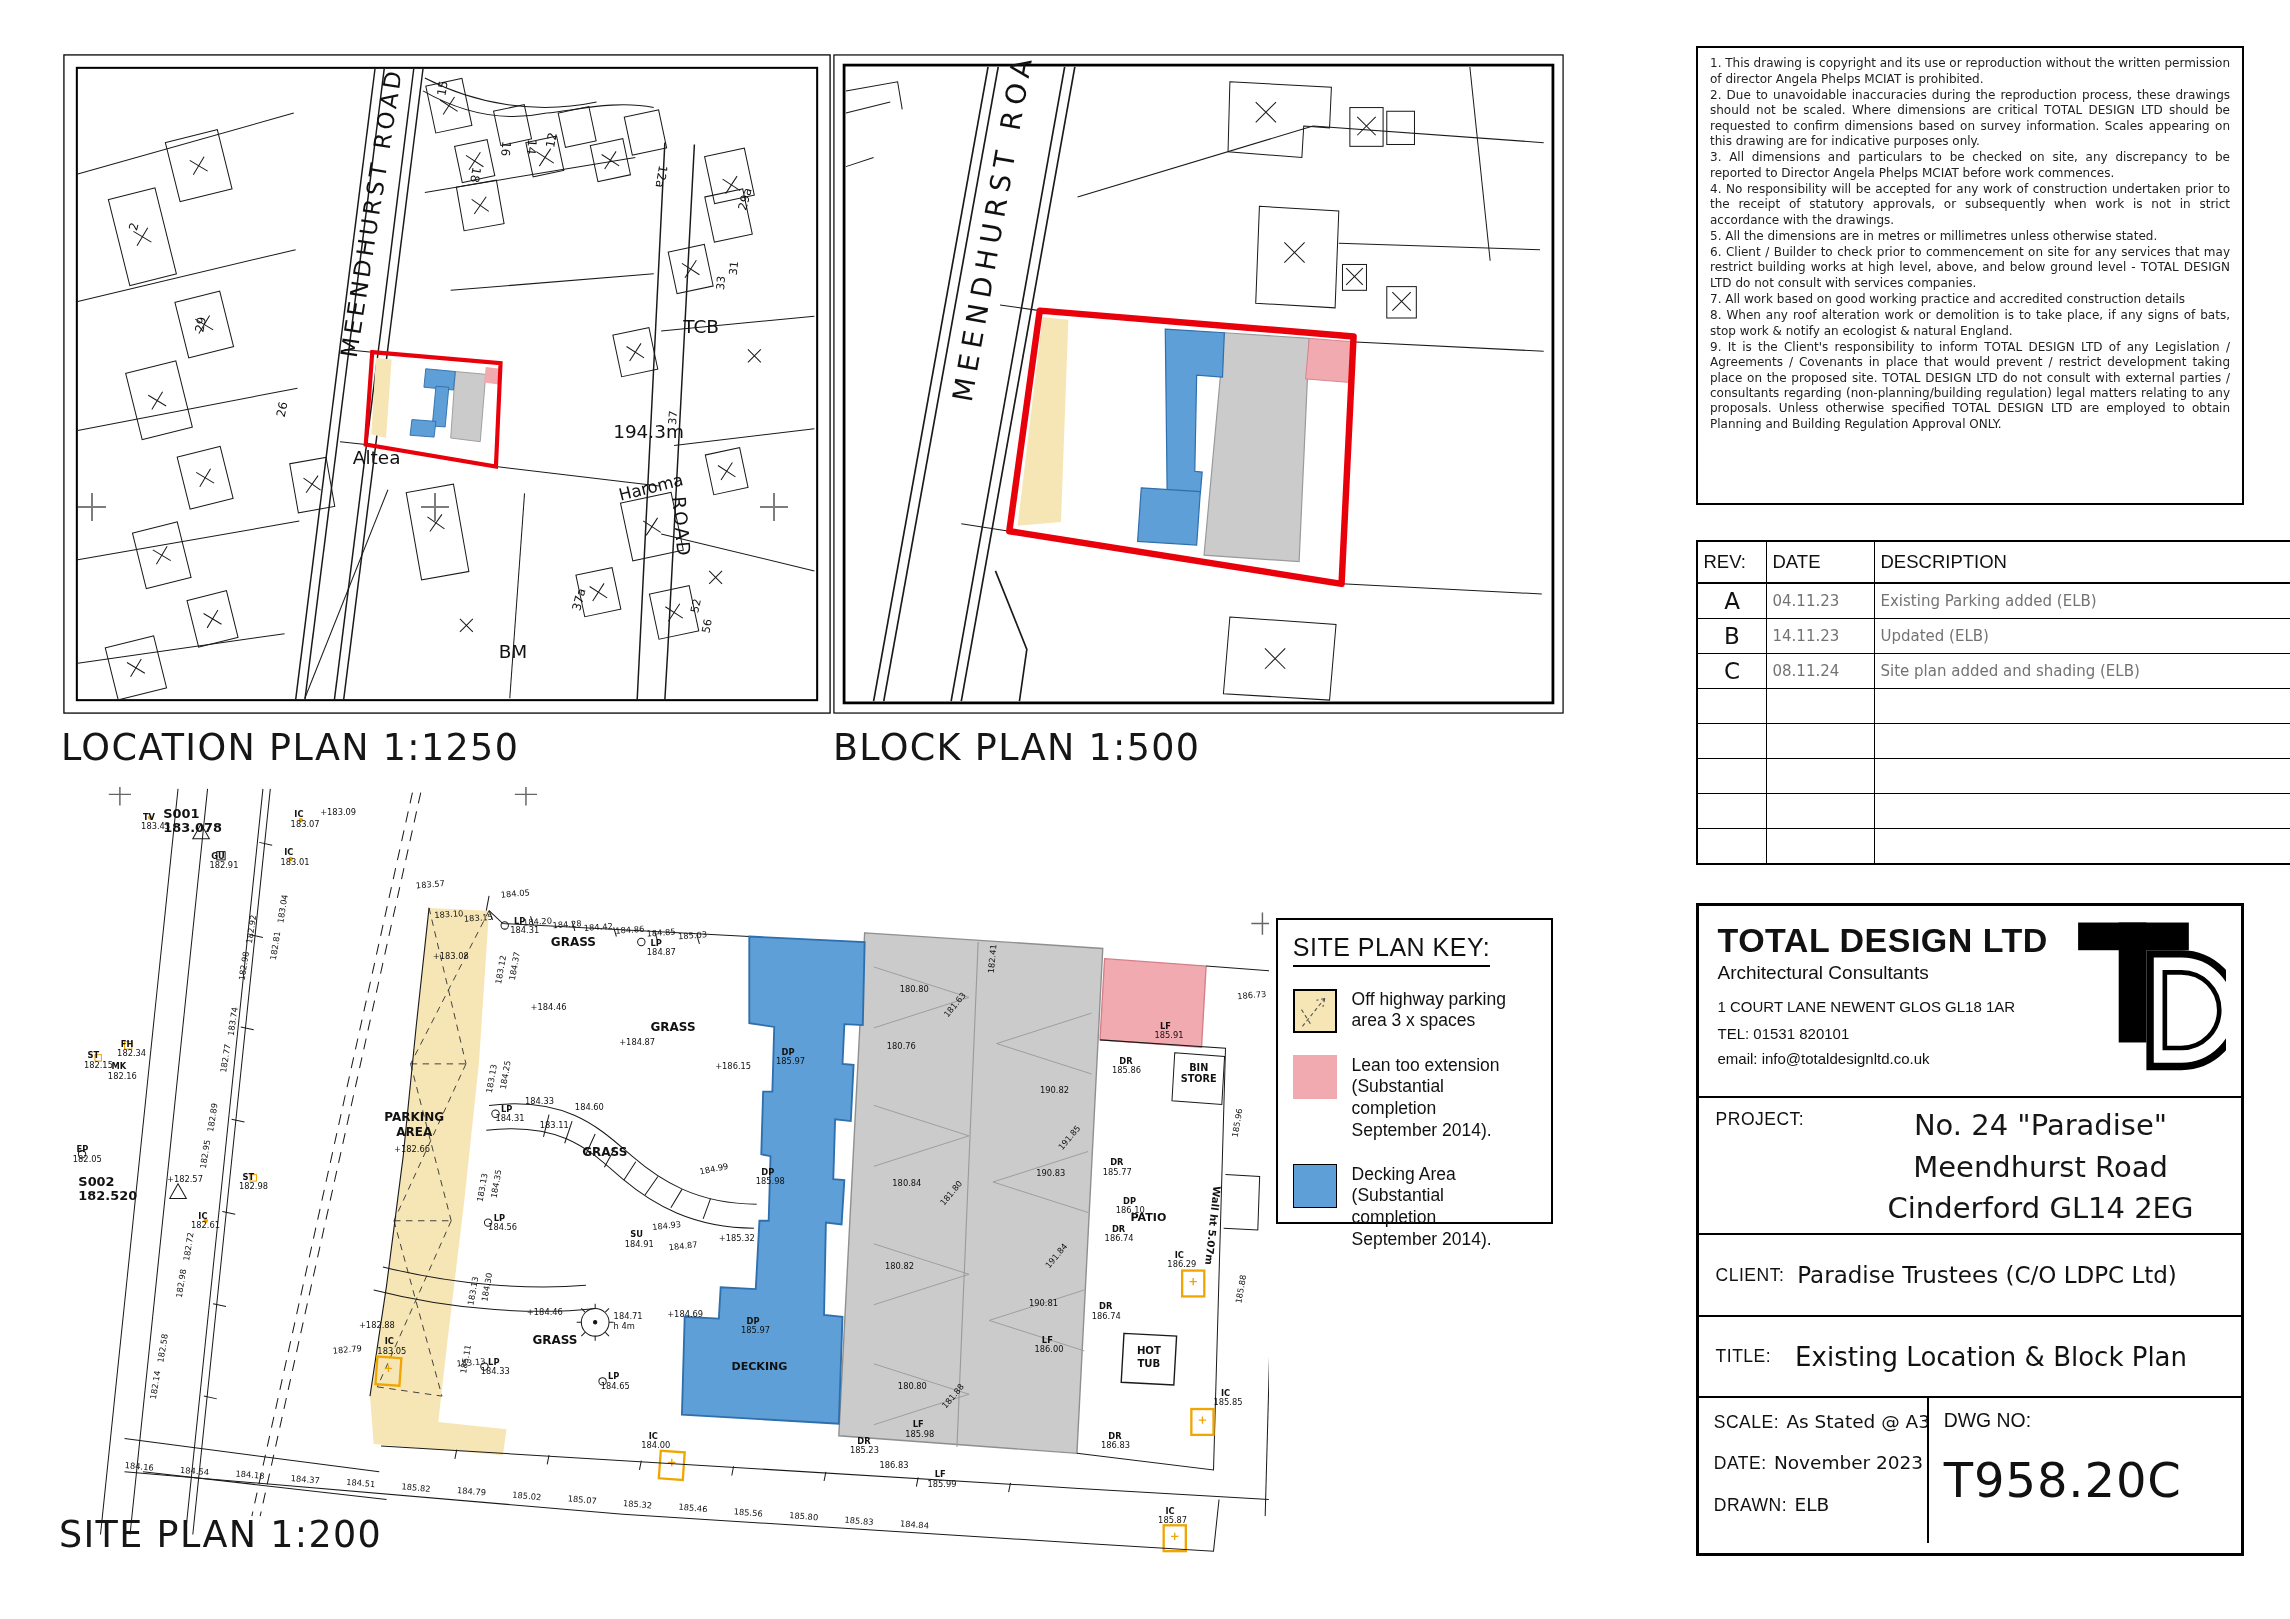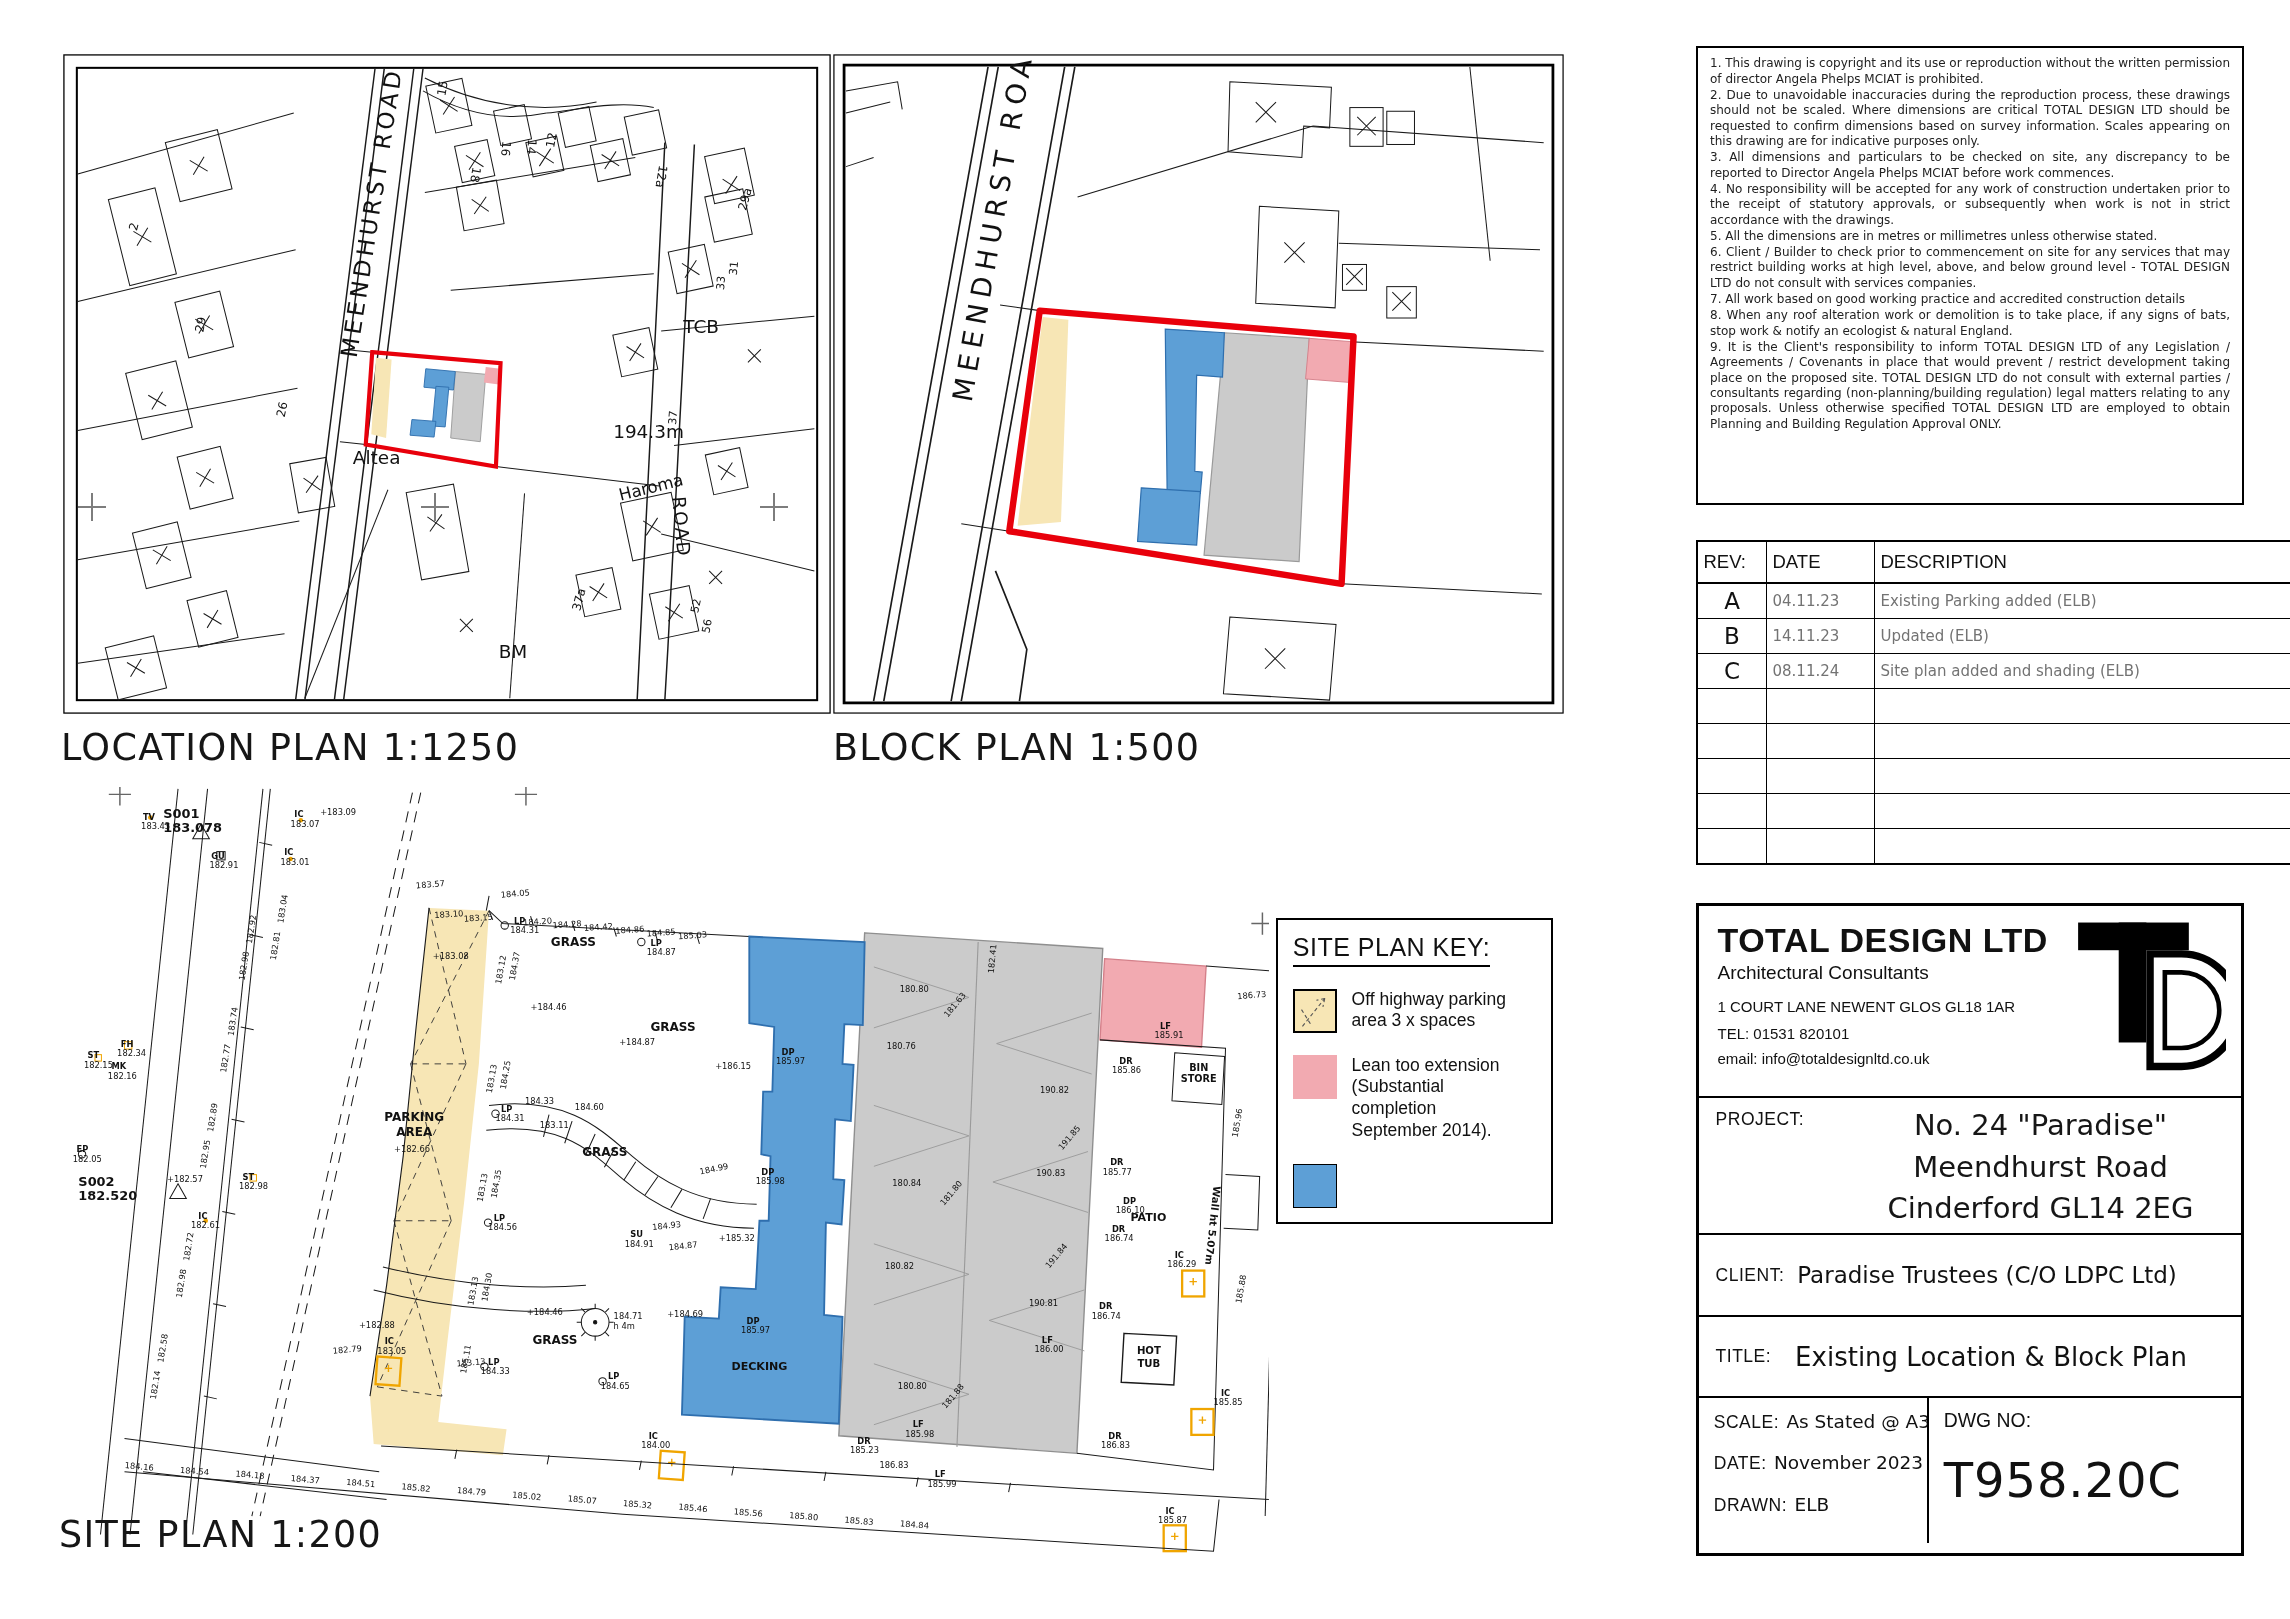--- a/index.html
+++ b/index.html
@@ -608,20 +608,21 @@
         </svg>
     </div>
     <div class="txt">Off highway parking area 3 x spaces</div>
   </div>
   <div class="key-item">
     <div class="sw" style="background:#F2AAB1;"></div>
     <div class="txt">Lean too extension (Substantial completion September 2014).</div>
   </div>
   <div class="key-item">
     <div class="sw" style="background:#5D9FD6;border:1.4px solid #000;"></div>
+    <div class="txt">Decking Area (Substantial completion September 2014).</div>
   </div>
 </div>
 
 <div id="notes" class="abs" style="left:1696px;top:46px;width:548px;height:459px;box-sizing:border-box;">
     <div>1.  This drawing is copyright and its use or reproduction without the written permission of director Angela Phelps MCIAT is prohibited.</div>
     <div>2.  Due to unavoidable inaccuracies during the reproduction process, these drawings should not be scaled.  Where dimensions are critical TOTAL DESIGN LTD should be requested to confirm dimensions based on survey information.  Scales appearing on this drawing are for indicative purposes only.</div>
     <div>3.  All dimensions and particulars to be checked on site, any discrepancy to be reported to Director Angela Phelps MCIAT before work commences.</div>
     <div>4.  No responsibility will be accepted for any work of construction undertaken prior to the receipt of statutory approvals, or subsequently when work is not in strict accordance with the drawings.</div>
     <div>5.  All the dimensions are in metres or millimetres unless otherwise stated.</div>
     <div>6.  Client / Builder to check prior to commencement on site for any services that may restrict building works at high level, above, and below ground level - TOTAL DESIGN LTD do not consult with services companies.</div>

